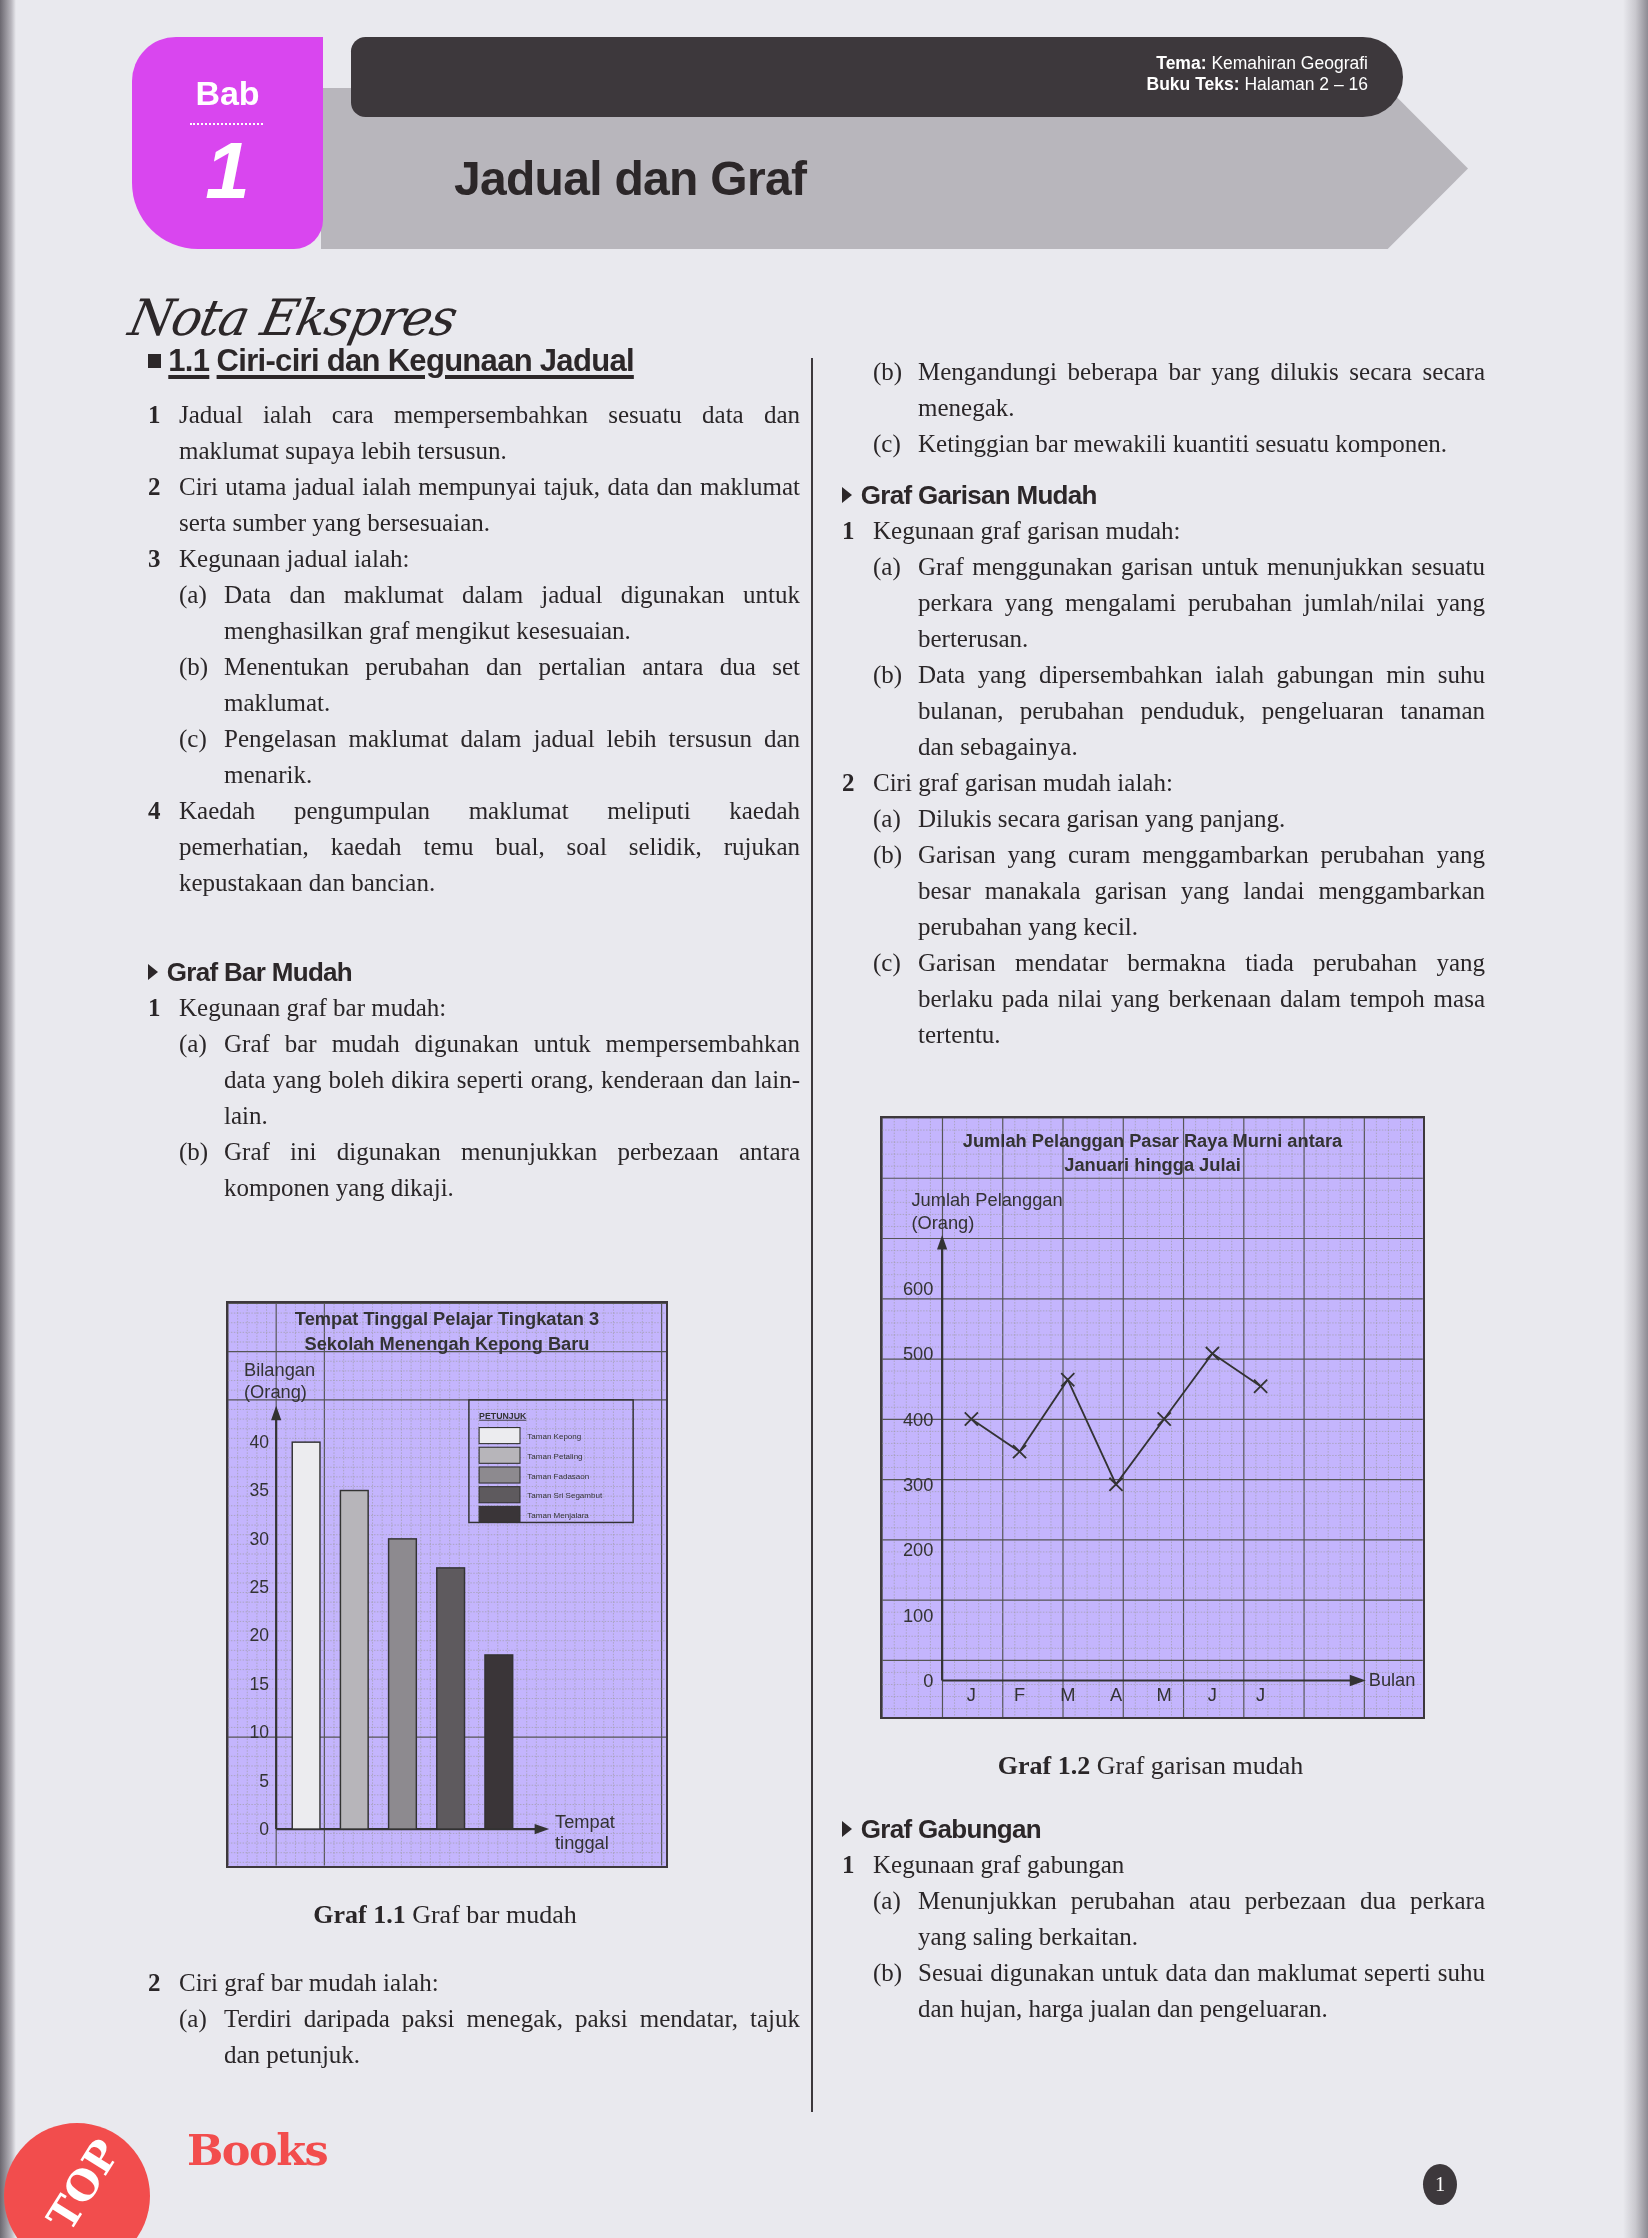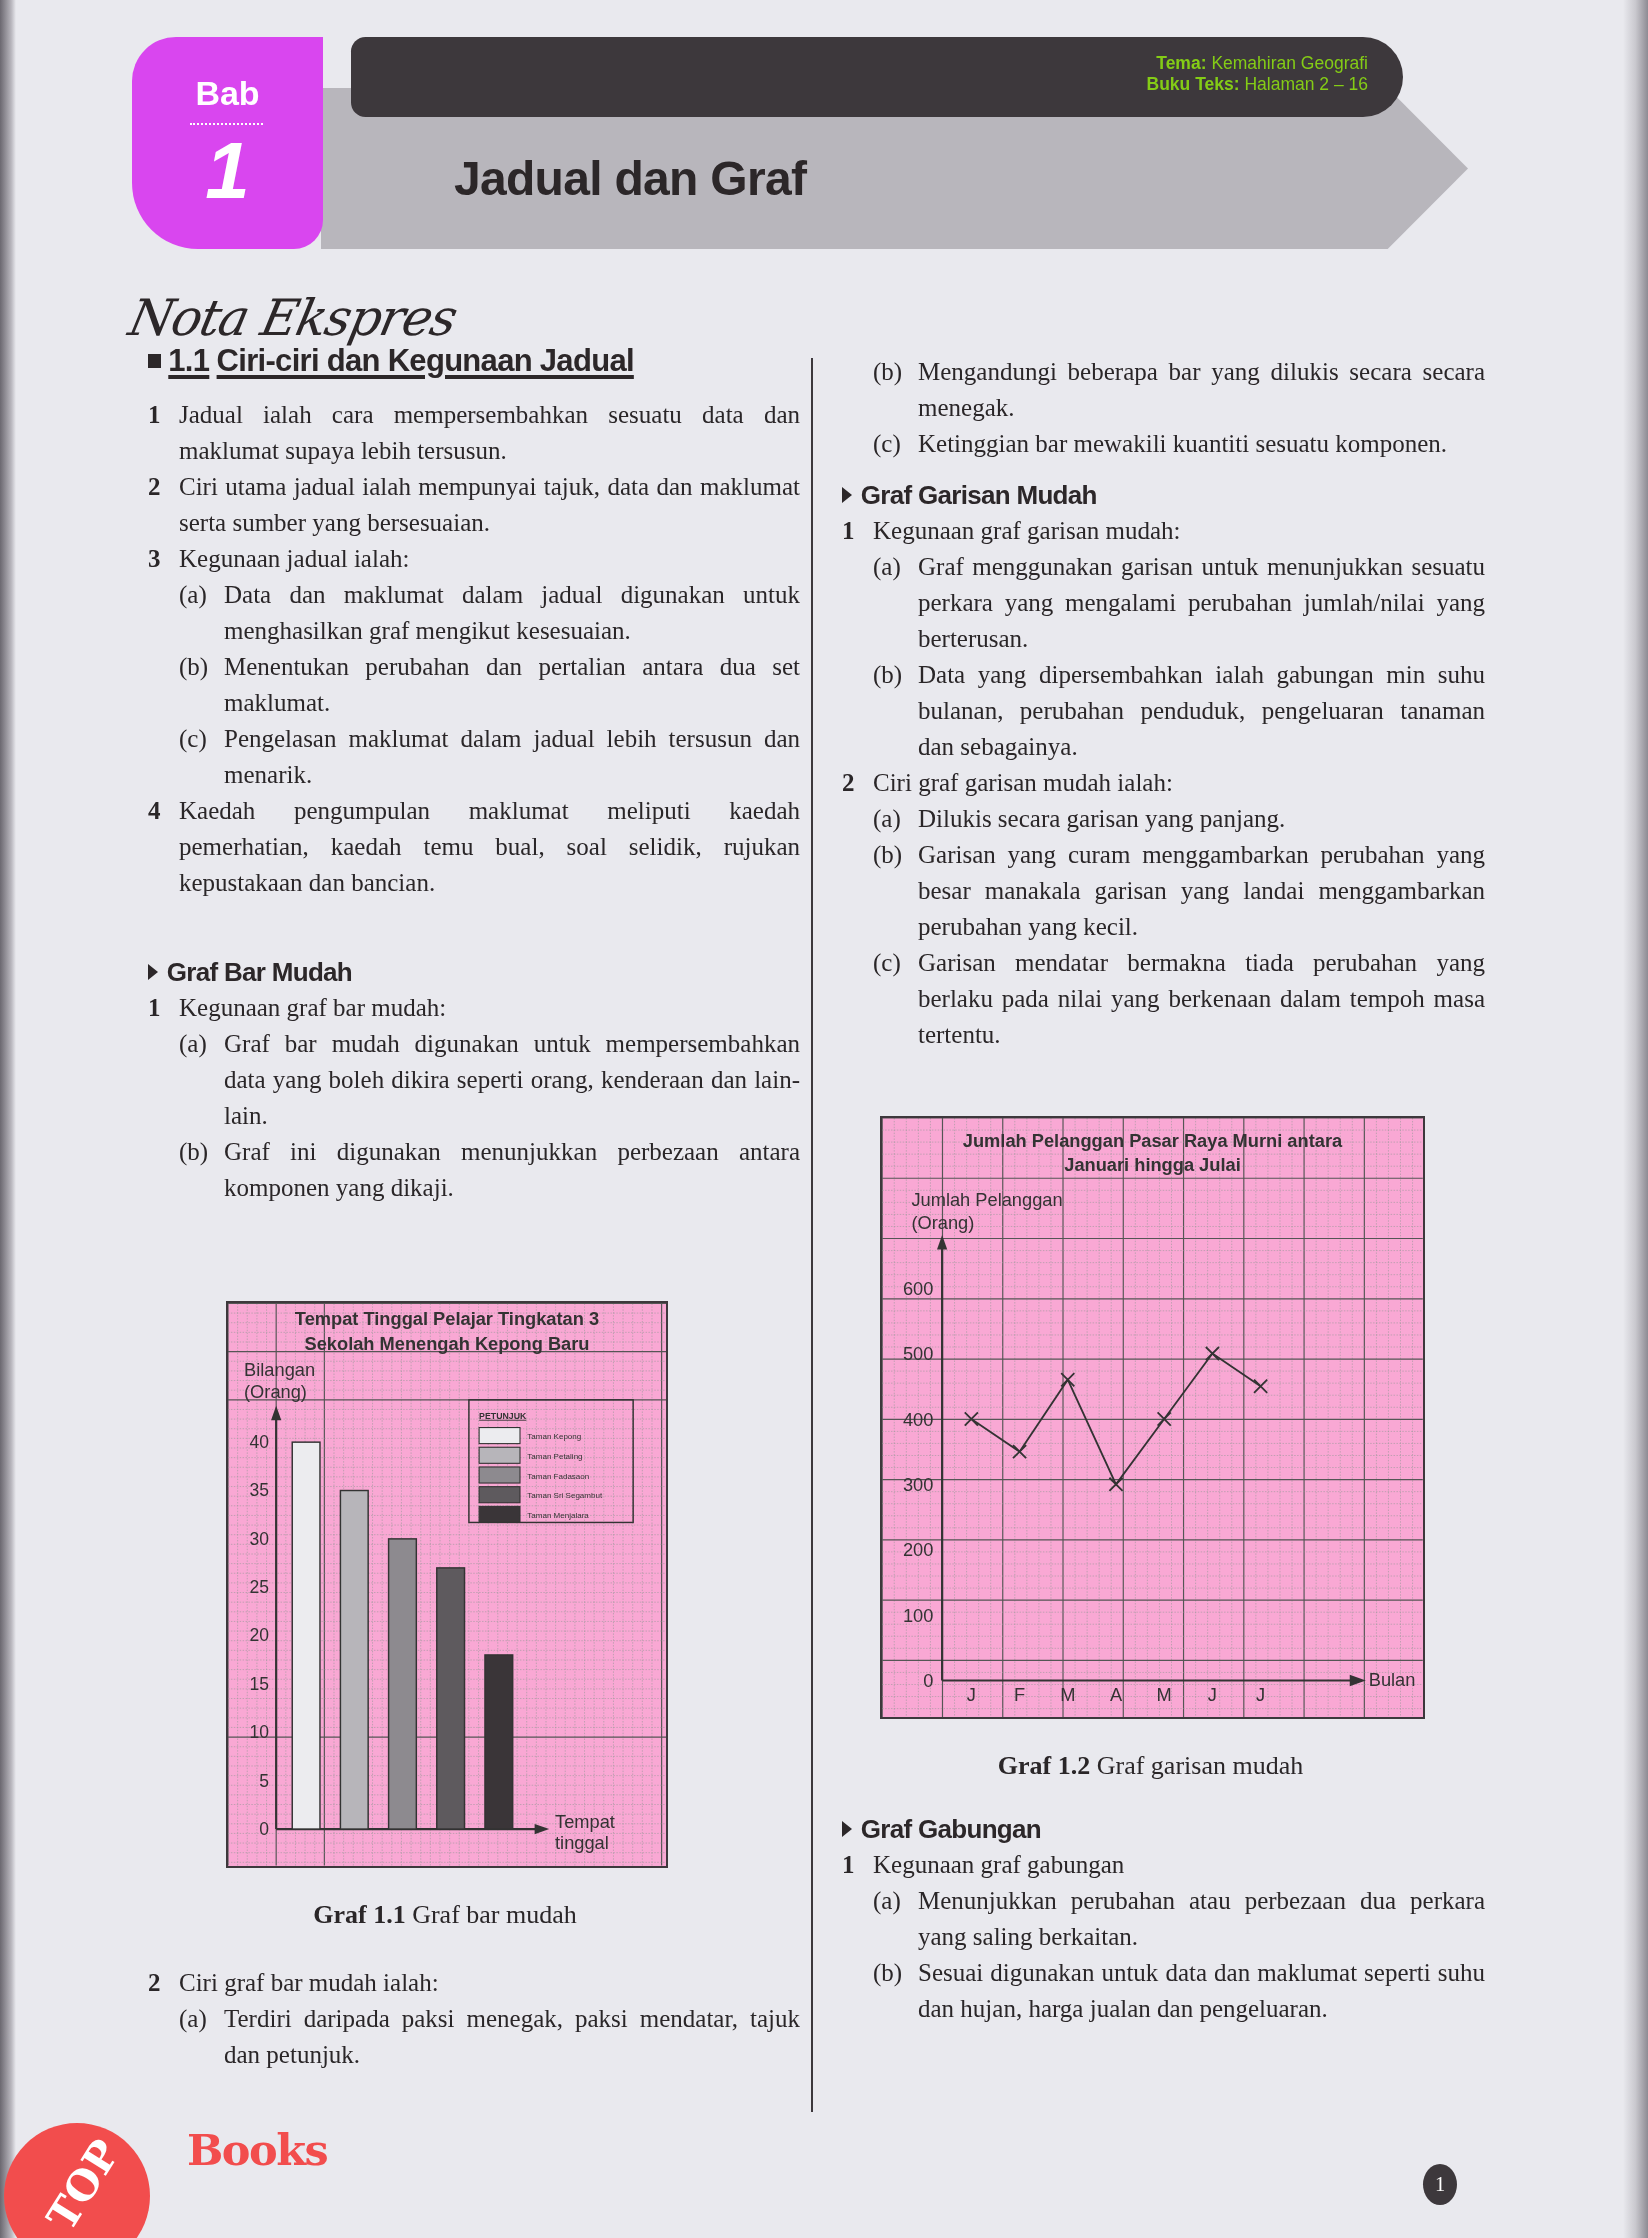--- a/index.html
+++ b/index.html
@@ -5,21 +5,21 @@
   html, body { margin:0; padding:0; }
   body { width:1648px; height:2239px; background:#e9e9ee; position:relative; overflow:hidden;
          font-family:"Liberation Serif", "DejaVu Serif", serif; color:#2a2628; }
   .page-edge-left { position:absolute; left:0; top:0; width:16px; height:2239px; background:linear-gradient(90deg,#6b6870,#b8b6bd 70%,#e9e9ee); }
   .page-edge-right { position:absolute; right:0; top:0; width:25px; height:2239px; background:linear-gradient(90deg,#e9e9ee,#c9c8ce 50%,#8d8b93); }
   .chapter-bab { position:absolute; left:0; width:100%; top:57px; text-align:center; color:#fff; font-family:"Liberation Sans", sans-serif; font-weight:bold; font-size:34px; }
   .chapter-dots { position:absolute; left:58px; width:73px; top:120px; border-top:2.2px dotted #fff; }
   .chapter-num { position:absolute; left:0; width:100%; top:123px; text-align:center; color:#fff; font-family:"Liberation Sans", sans-serif; font-weight:bold; font-style:italic; font-size:80px; line-height:1; }
   .band-grey { position:absolute; left:321px; top:88px; width:1147px; height:161px; background:#b8b6bc; clip-path:polygon(0 0, 93% 0, 100% 50%, 93% 100%, 0 100%); }
   .band-dark { position:absolute; left:351px; top:37px; width:1052px; height:80px; background:#3d383c; border-radius:16px 44px 44px 16px; }
-  .band-dark .meta { position:absolute; right:35px; top:16px; text-align:right; color:#84cc16; font-family:"Liberation Sans", sans-serif; font-size:17.5px; line-height:20.5px; }
+  .band-dark .meta { position:absolute; right:35px; top:16px; text-align:right; color:#ffffff; font-family:"Liberation Sans", sans-serif; font-size:17.5px; line-height:20.5px; }
   .band-dark .meta b { font-weight:bold; }
   .chapter-left { position:absolute; left:132px; top:37px; width:191px; height:212px; background:#d946ef; border-radius:44px 0 29px 66px; }
   .chapter-title { position:absolute; left:454px; top:151px; font-family:"Liberation Sans", sans-serif; font-weight:bold; font-size:48px; color:#2c2729; letter-spacing:-0.7px; }
 
   
   .nota { position:absolute; left:130px; top:289px; font-family:"DejaVu Serif", serif; font-style:italic; font-size:50px; color:#2c2729; letter-spacing:-1.5px; transform:skewX(-12deg); }
 
   .col { position:absolute; font-size:25px; line-height:36px; }
   .col-left { left:132px; width:652px;margin-left:16px; }
   .col-right { left:842px; width:643px; }
@@ -31,21 +31,21 @@
   .sub-head .tri { width:0; height:0; border-top:8px solid transparent; border-bottom:8px solid transparent; border-left:10.2px solid #2c2729; }
   .item { display:flex; text-align:justify; }
   .item .num { width:31px; flex:none; font-weight:bold; }
   .item .txt { flex:1; }
   .sub { display:flex; text-align:justify; margin-left:31px; }
   .sub .lab { width:45px; flex:none; }
   .sub .txt { flex:1; }
   .caption { text-align:center; font-size:26px; }
   .caption b { font-weight:bold; }
 
-  .chart-box { position:absolute; background:#f9a8d4; border:2.2px solid #3d383c; }
+  .chart-box { position:absolute; background:#c4b5fd; border:2.2px solid #3d383c; }
   svg text { font-family:"Liberation Sans", sans-serif; fill:#333; }
 
   .logo { position:absolute; left:0; top:2119px; width:395px; height:117px; }
   .logo-circle { position:absolute; left:3.7px; top:4.4px; width:146px; height:146px; border-radius:50%; background:#f24d4d; }
   .logo-top { position:absolute; left:35px; top:42px; color:#fff; font-family:"DejaVu Serif", serif; font-weight:bold; font-size:41px; transform:rotate(-58deg); }
   .logo-books { position:absolute; left:187px; top:5.8px; color:#f24d4d; font-family:"DejaVu Serif", serif; font-weight:bold; font-size:43px; letter-spacing:-1.5px; }
   .page-badge { position:absolute; left:1423px; top:2164px; width:34px; height:41px; border-radius:50%; background:#3d383c; color:#fff; font-size:20.5px; text-align:center; line-height:41px; }
 </style>
 </head>
 <body>

